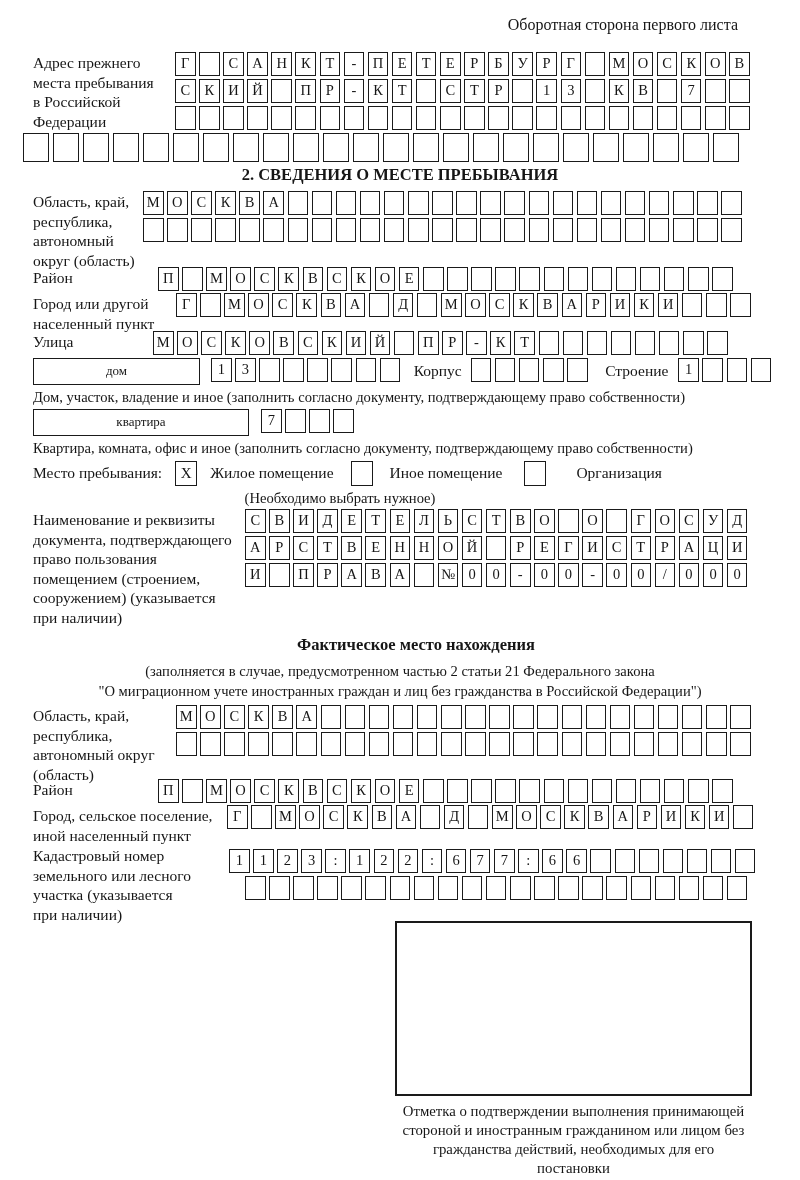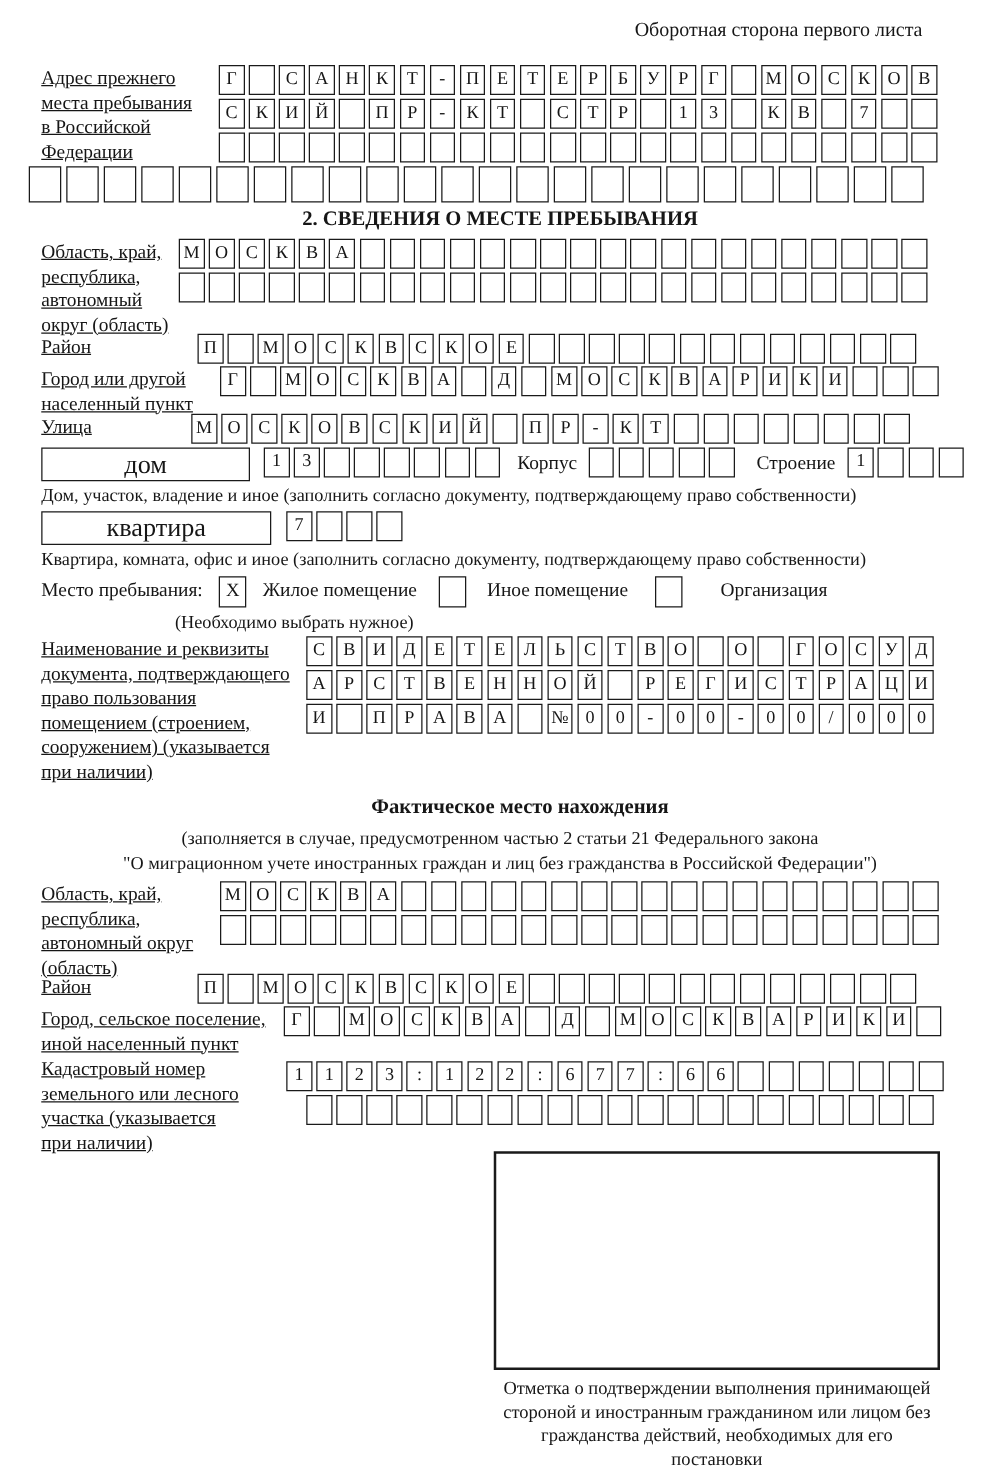--- a/index.html
+++ b/index.html
@@ -1,29 +1,29 @@
 <!DOCTYPE html>
 <html><head>
 <meta charset="utf-8">
 <style>
   html,body{margin:0;padding:0;background:#ffffff;}
   body{width:800px;height:1180px;font-family:"Liberation Serif", serif;color:#161616;}
   .page{position:relative;width:800px;height:1180px;overflow:hidden;}
   .hdr-note{padding:16px 62px 0 0;text-align:right;font-size:16px;}
   .block{position:relative;}
-  .lbl{position:absolute;left:33px;top:1px;width:150px;font-size:15.5px;line-height:19.5px;text-decoration:underline;}
+  .lbl{position:absolute;left:33px;top:1px;width:150px;font-size:15.5px;line-height:19.5px;}
   .boxrow{height:24px;margin-bottom:3px;white-space:nowrap;text-decoration:underline;}
   .cell{display:inline-block;box-sizing:border-box;width:20.5px;height:24px;border:1.6px solid #1a1a1a;margin-right:3.6px;text-align:center;font-size:14.5px;line-height:21px;vertical-align:top;background:#fff;}
   .cell-lg{width:26px;height:29px;margin-right:4px;line-height:26px;}
   .boxrow.lg{height:29px;}
   .note{font-size:14.6px;line-height:18px;}
   .center{text-align:center;}
   .title{font-size:16.5px;font-weight:bold;text-align:center;margin:2px 0 6px 0;}
   .inline-row{margin-left:33px;white-space:nowrap;margin-bottom:3px;}
-  .field-box{display:inline-block;box-sizing:border-box;height:27px;border:1.7px solid #1a1a1a;text-align:center;font-size:21px;line-height:24px;vertical-align:top;}
+  .field-box{display:inline-block;box-sizing:border-box;height:27px;border:1.7px solid #1a1a1a;text-align:center;font-size:13px;line-height:24px;vertical-align:top;}
   .cells{display:inline-block;vertical-align:top;white-space:nowrap;}
   .inline-lbl{display:inline-block;font-size:15.5px;line-height:25px;vertical-align:top;}
   .sub-note{margin-left:33px;margin-bottom:3px;}
   .chk{display:inline-block;box-sizing:border-box;width:22px;height:25px;border:1.7px solid #1a1a1a;text-align:center;font-size:15px;line-height:22px;vertical-align:top;}
   .mlbl{display:inline-block;font-size:15.5px;line-height:24px;vertical-align:top;}
   .stamp-box{margin:-4px 0 0 395px;width:357px;height:175px;border:2px solid #1a1a1a;box-sizing:border-box;}
   .stamp-caption{margin:6px 0 0 395px;width:357px;text-align:center;font-size:14.8px;line-height:19px;}
 </style>
 </head>
 <body>
@@ -71,35 +71,35 @@
     <span class="field-box" style="width:167px;">дом</span>
     <span class="cells" style="margin-left:7px;"><span class="cell">1</span><span class="cell">3</span><span class="cell"></span><span class="cell"></span><span class="cell"></span><span class="cell"></span><span class="cell"></span><span class="cell"></span></span>
     <span class="inline-lbl" style="margin:0 5px 0 6px;">Корпус</span>
     <span class="cells"><span class="cell"></span><span class="cell"></span><span class="cell"></span><span class="cell"></span><span class="cell"></span></span>
     <span class="inline-lbl" style="margin:0 6px 0 10px;">Строение</span>
     <span class="cells"><span class="cell">1</span><span class="cell"></span><span class="cell"></span><span class="cell"></span></span>
   </div>
   <div class="note sub-note">Дом, участок, владение и иное (заполнить согласно документу, подтверждающему право собственности)</div>
 
   <div class="inline-row">
-    <span class="field-box" style="width:184px;font-family:Liberation Serif, serif;">квартира</span>
+    <span class="field-box" style="width:216px;font-family:Liberation Serif, serif;">квартира</span>
     <span class="cells" style="margin-left:8px;"><span class="cell">7</span><span class="cell"></span><span class="cell"></span><span class="cell"></span></span>
   </div>
   <div class="note sub-note">Квартира, комната, офис и иное (заполнить согласно документу, подтверждающему право собственности)</div>
 
   <div class="inline-row" style="margin-top:4px;">
     <span class="mlbl">Место пребывания:</span>
     <span class="chk" style="margin-left:9px;">X</span>
     <span class="mlbl" style="margin-left:9px;">Жилое помещение</span>
     <span class="chk" style="margin-left:13px;"></span>
     <span class="mlbl" style="margin-left:13px;">Иное помещение</span>
     <span class="chk" style="margin-left:18px;"></span>
     <span class="mlbl" style="margin-left:26px;">Организация</span>
   </div>
-  <div class="note" style="margin-left:140px;width:400px;margin-bottom:2px;">(Необходимо выбрать нужное)</div>
+  <div class="note" style="margin-left:140px;width:400px;text-align:center;margin-bottom:2px;">(Необходимо выбрать нужное)</div>
 
   <div class="block" style="min-height:114px;margin-top:2px;">
     <div class="lbl" style="width:205px;">Наименование и реквизиты<br>документа, подтверждающего<br>право пользования<br>помещением (строением,<br>сооружением) (указывается<br>при наличии)</div>
     <div style="margin-left:245px;">
       <div class="boxrow"><span class="cell">С</span><span class="cell">В</span><span class="cell">И</span><span class="cell">Д</span><span class="cell">Е</span><span class="cell">Т</span><span class="cell">Е</span><span class="cell">Л</span><span class="cell">Ь</span><span class="cell">С</span><span class="cell">Т</span><span class="cell">В</span><span class="cell">О</span><span class="cell"></span><span class="cell">О</span><span class="cell"></span><span class="cell">Г</span><span class="cell">О</span><span class="cell">С</span><span class="cell">У</span><span class="cell">Д</span></div>
       <div class="boxrow"><span class="cell">А</span><span class="cell">Р</span><span class="cell">С</span><span class="cell">Т</span><span class="cell">В</span><span class="cell">Е</span><span class="cell">Н</span><span class="cell">Н</span><span class="cell">О</span><span class="cell">Й</span><span class="cell"></span><span class="cell">Р</span><span class="cell">Е</span><span class="cell">Г</span><span class="cell">И</span><span class="cell">С</span><span class="cell">Т</span><span class="cell">Р</span><span class="cell">А</span><span class="cell">Ц</span><span class="cell">И</span></div>
       <div class="boxrow"><span class="cell">И</span><span class="cell"></span><span class="cell">П</span><span class="cell">Р</span><span class="cell">А</span><span class="cell">В</span><span class="cell">А</span><span class="cell"></span><span class="cell">№</span><span class="cell">0</span><span class="cell">0</span><span class="cell">-</span><span class="cell">0</span><span class="cell">0</span><span class="cell">-</span><span class="cell">0</span><span class="cell">0</span><span class="cell">/</span><span class="cell">0</span><span class="cell">0</span><span class="cell">0</span></div>
     </div>
   </div>
 

